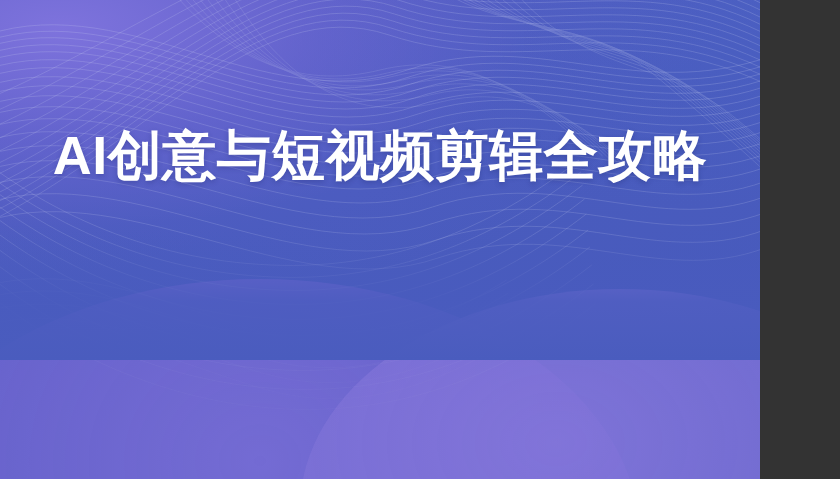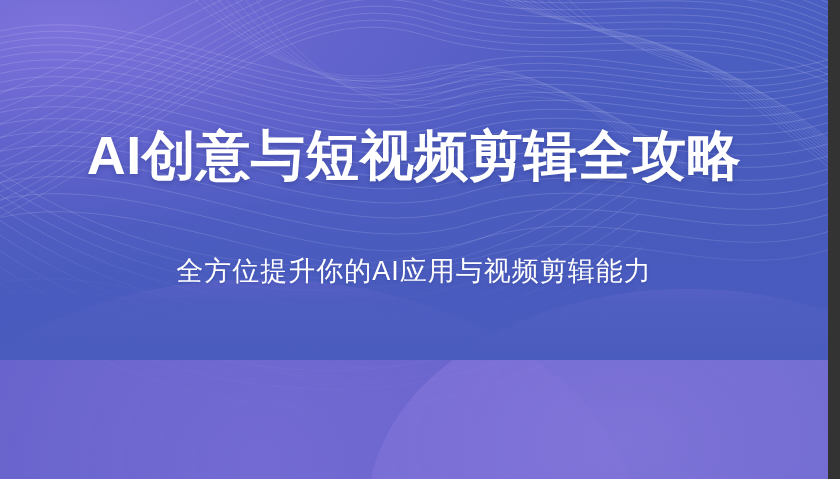--- a/index.html
+++ b/index.html
@@ -2,21 +2,21 @@
 <html><head>
 <meta charset="utf-8">
 <style>
   html, body {
     margin: 0;
     padding: 0;
     background: #333;
   }
   #poster {
     position: relative;
-    width: 828px;
+    width: 760px;
     height: 479px;
     overflow: hidden;
     background: #ef4444;
     font-family: "Liberation Sans", "DejaVu Sans", sans-serif;
     user-select: none;
   }
 
   
   .bg-base {
     position: absolute;
@@ -214,16 +214,15 @@
       </g>
     </svg>
   </div>
 
   <div class="fade-bottom"></div>
 
   <div class="content">
     <div class="title-block">
       <span class="title-line title-line-1">AI创意与短视频剪辑全攻略</span>
     </div>
-    <div class="subtitle">全方位提升你的AI应用与视频剪辑能力</div>
   </div>
 
 </div>
 
 </body></html>

